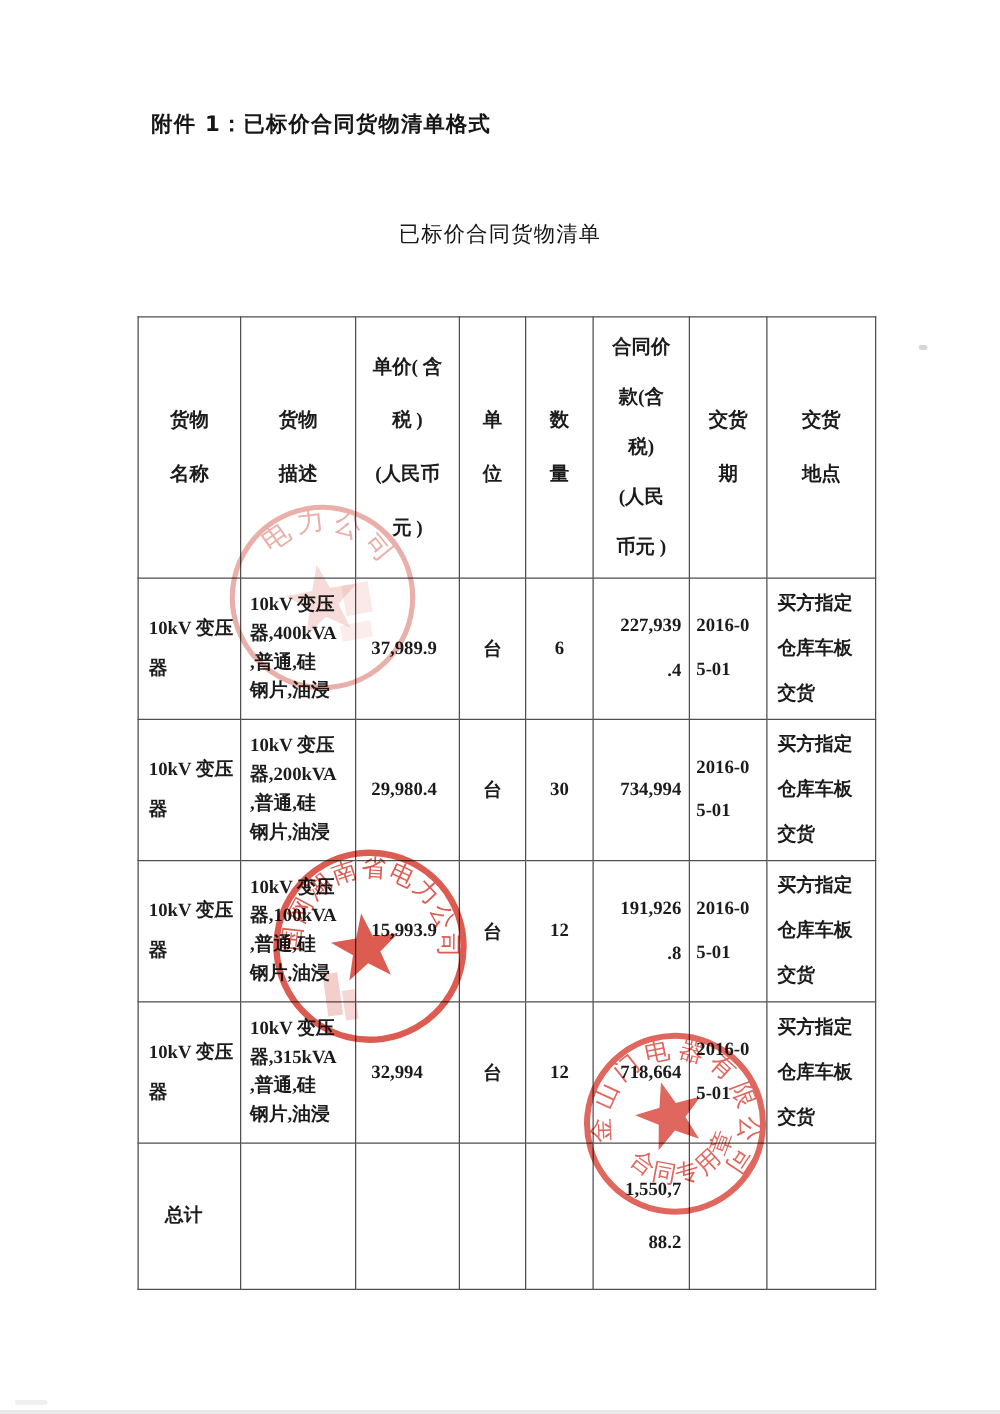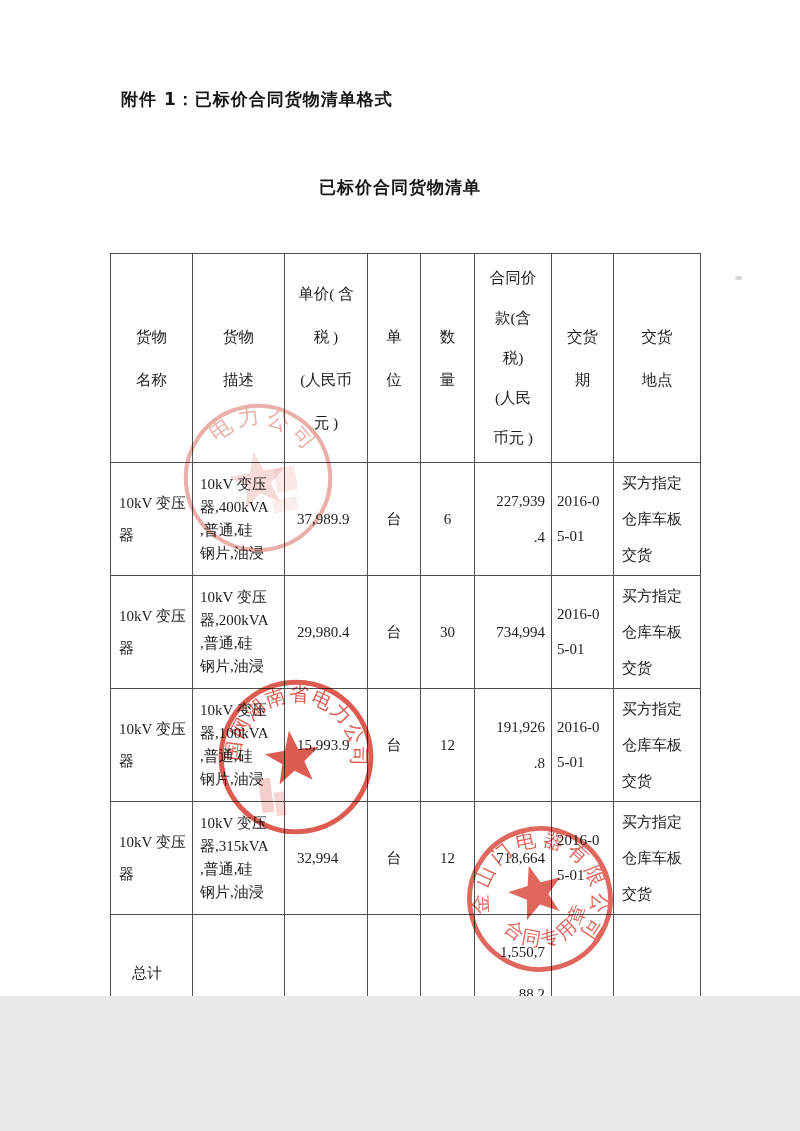--- a/index.html
+++ b/index.html
@@ -1,47 +1,47 @@
 <!DOCTYPE html>
 <html><head>
 <meta charset="utf-8">
 <style>
   html,body{margin:0;padding:0;background:#e9e9e9;}
   .page{
     position:relative;
-    width:800px;height:996px;
+    width:800px;height:1128px;
     margin:0 auto;
     background:#ffffff;
     font-family:"Liberation Serif","DejaVu Serif",serif;
     color:#1f1f1f;
     overflow:hidden;
   }
   .attachment-title{
     position:absolute;left:121px;top:88px;
     font-family:"DejaVu Sans","Liberation Sans",sans-serif;
     font-weight:bold;font-size:17px;letter-spacing:1px;color:#161616;
   }
   .table-title{
     position:absolute;left:0;top:176px;width:800px;
     text-align:center;
     font-family:"DejaVu Sans","Liberation Sans",sans-serif;
-    font-weight:bold;font-size:17px;letter-spacing:1px;color:#161616;
+    font-weight:normal;font-size:17px;letter-spacing:1px;color:#161616;
   }
   table.goods-table{
     position:absolute;left:110px;top:253px;
     width:590px;
     border-collapse:collapse;
     table-layout:fixed;
     font-size:15px;color:#1c1c1c;
   }
   .goods-table th,.goods-table td{
     border:1.5px solid #4f4f4f;
     vertical-align:middle;
     padding:2px 5px;
-    font-weight:normal;
+    font-weight:bold;
     background:transparent;
   }
   .goods-table thead tr{height:209px;}
   .goods-table th{text-align:center;line-height:43px;font-size:15.5px;}
   .goods-table th.c5{line-height:40px;}
   .goods-table tbody tr{height:100px;}
   .goods-table tbody tr:nth-child(4){height:91px;}
   .goods-table tbody tr.total-row{height:117px;}
   .goods-table td.c0{text-align:left;padding-left:8px;line-height:32px;}
   .goods-table td.c1{text-align:left;padding-left:7px;line-height:23px;}

